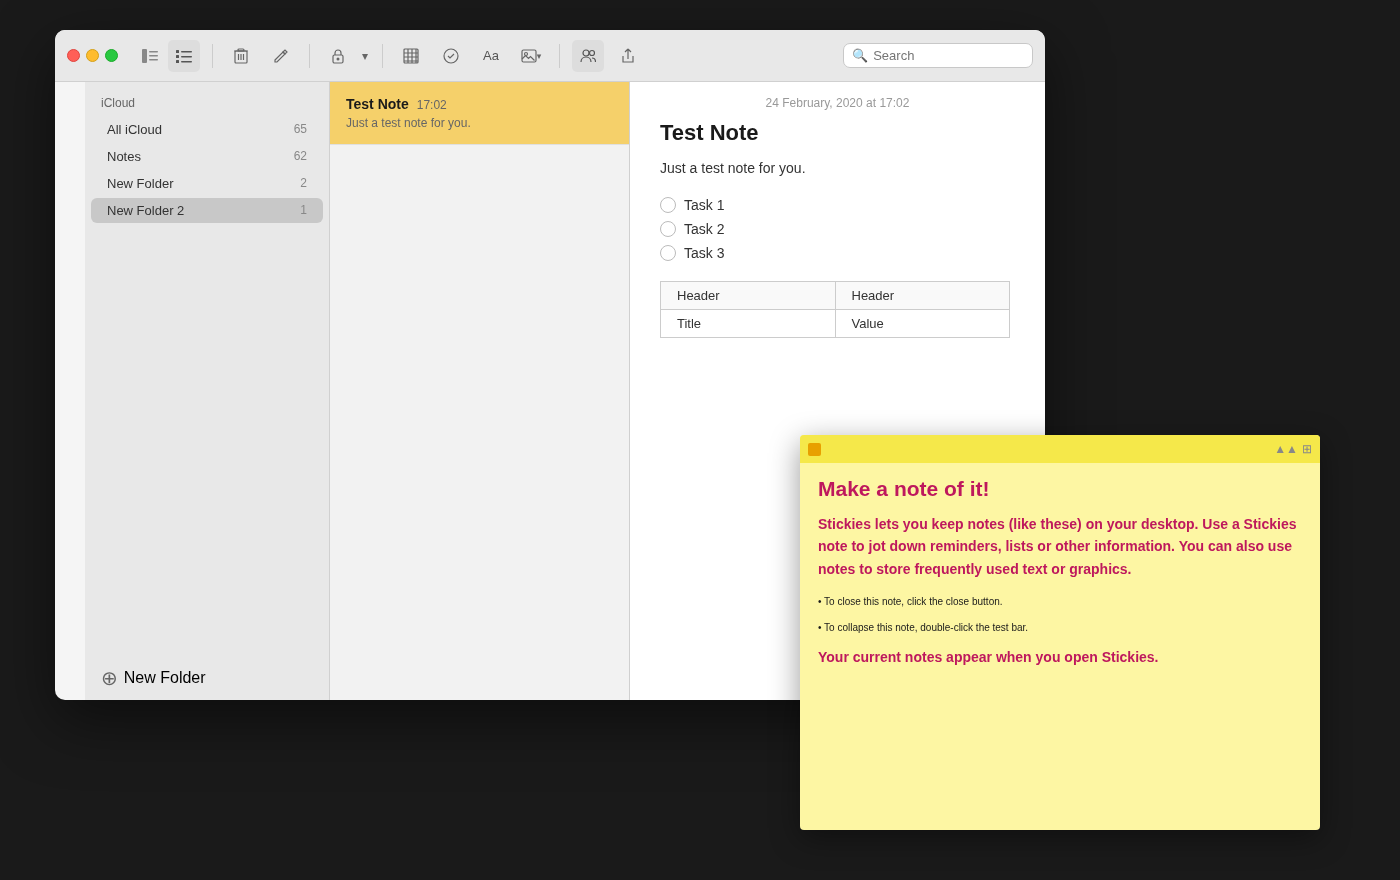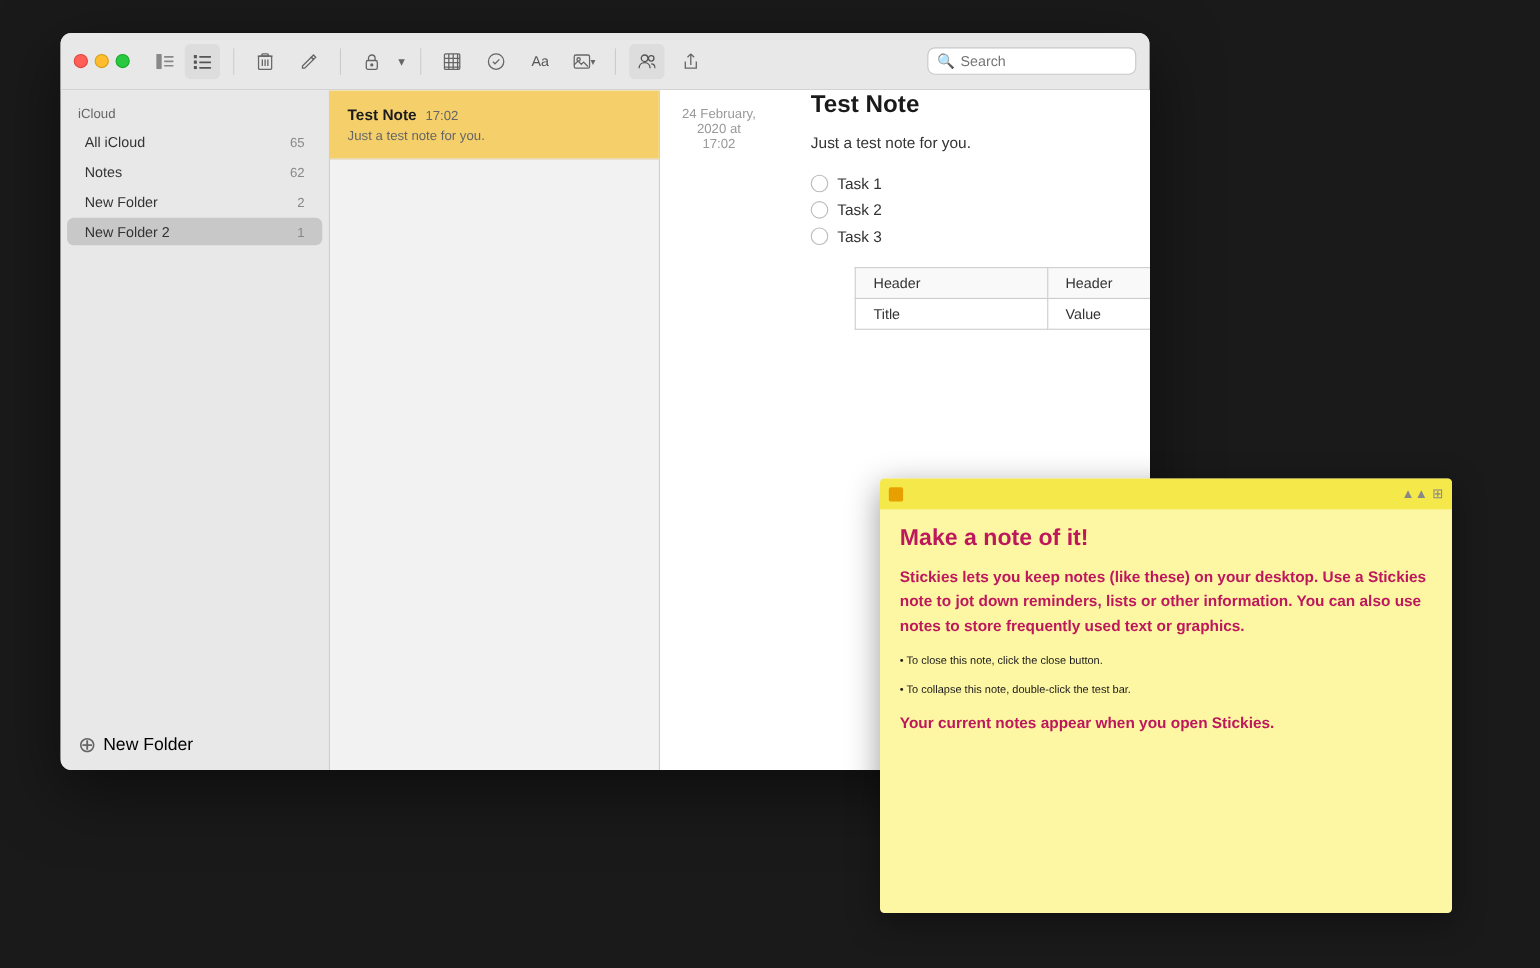--- a/index.html
+++ b/index.html
@@ -106,20 +106,21 @@
     .search-icon-svg {
       color: #999;
       font-size: 13px;
     }
 
     
     .window-body {
       display: flex;
       flex: 1;
       overflow: hidden;
+      padding-left: 30px;
     }
 
     
     .sidebar {
       width: 245px;
       background: #e8e8e8;
       border-right: 1px solid #d0d0d0;
       display: flex;
       flex-direction: column;
       flex-shrink: 0;
@@ -127,21 +128,21 @@
 
     .sidebar-header {
       padding: 14px 16px 6px;
       font-size: 12px;
       color: #666;
       font-weight: 500;
     }
 
     .sidebar-item {
       display: flex;
-      align-items: flex-end;
+      align-items: flex-start;
       padding: 5px 16px;
       cursor: pointer;
       border-radius: 6px;
       margin: 1px 6px;
     }
     .sidebar-item.active { background: #c8c8c8; }
 
     .sidebar-item-label {
       flex: 1;
       font-size: 13px;
@@ -203,21 +204,21 @@
       color: #666;
     }
 
     
     .note-content {
       flex: 1;
       background: #ffffff;
       padding: 0;
       overflow-y: auto;
       display: flex;
-      flex-direction: row;
+      flex-direction: column;
     }
 
     .note-date {
       text-align: center;
       font-size: 12px;
       color: #999;
       padding: 14px 20px 10px;
     }
 
     .note-body {
@@ -258,21 +259,20 @@
       border-radius: 50%;
       border: 1.5px solid #bbb;
       flex-shrink: 0;
       background: transparent;
     }
 
     .note-table {
       border-collapse: collapse;
       width: auto;
       min-width: 350px;
-      margin-left: 40px;
     }
 
     .note-table th, .note-table td {
       border: 1px solid #ccc;
       padding: 6px 16px;
       font-size: 13px;
       color: #333;
       text-align: left;
     }
 

